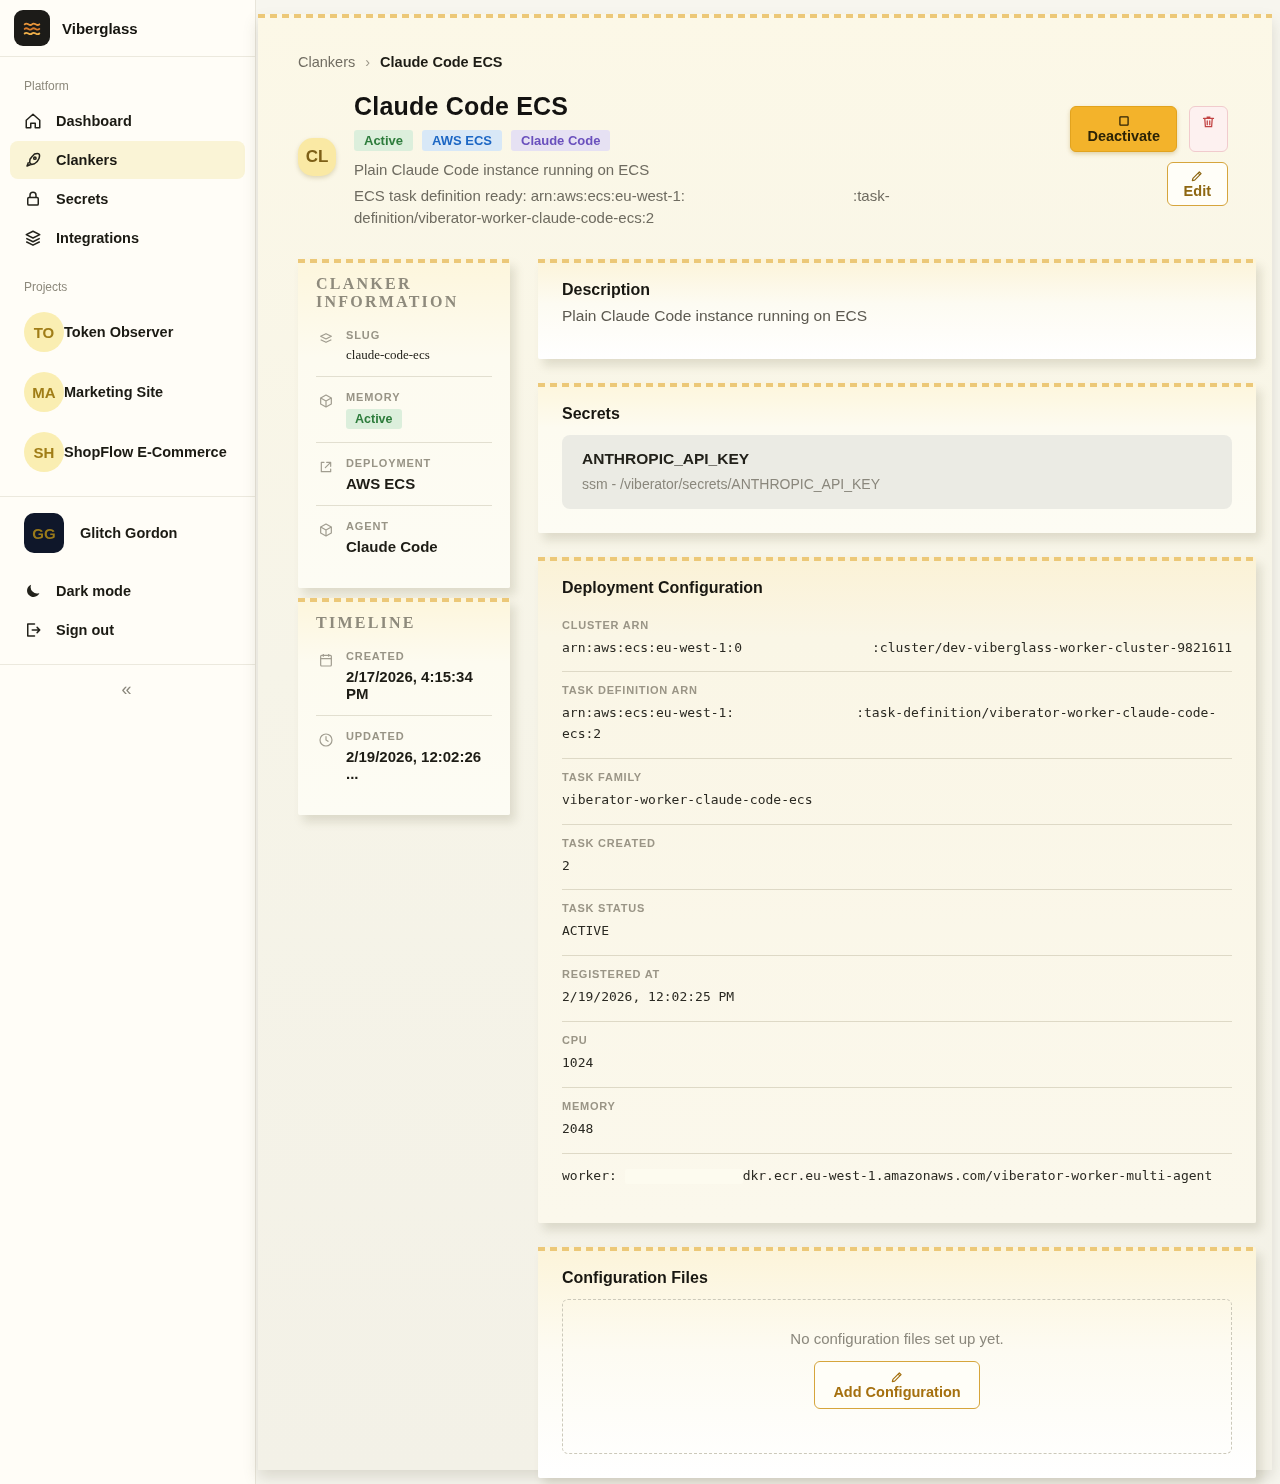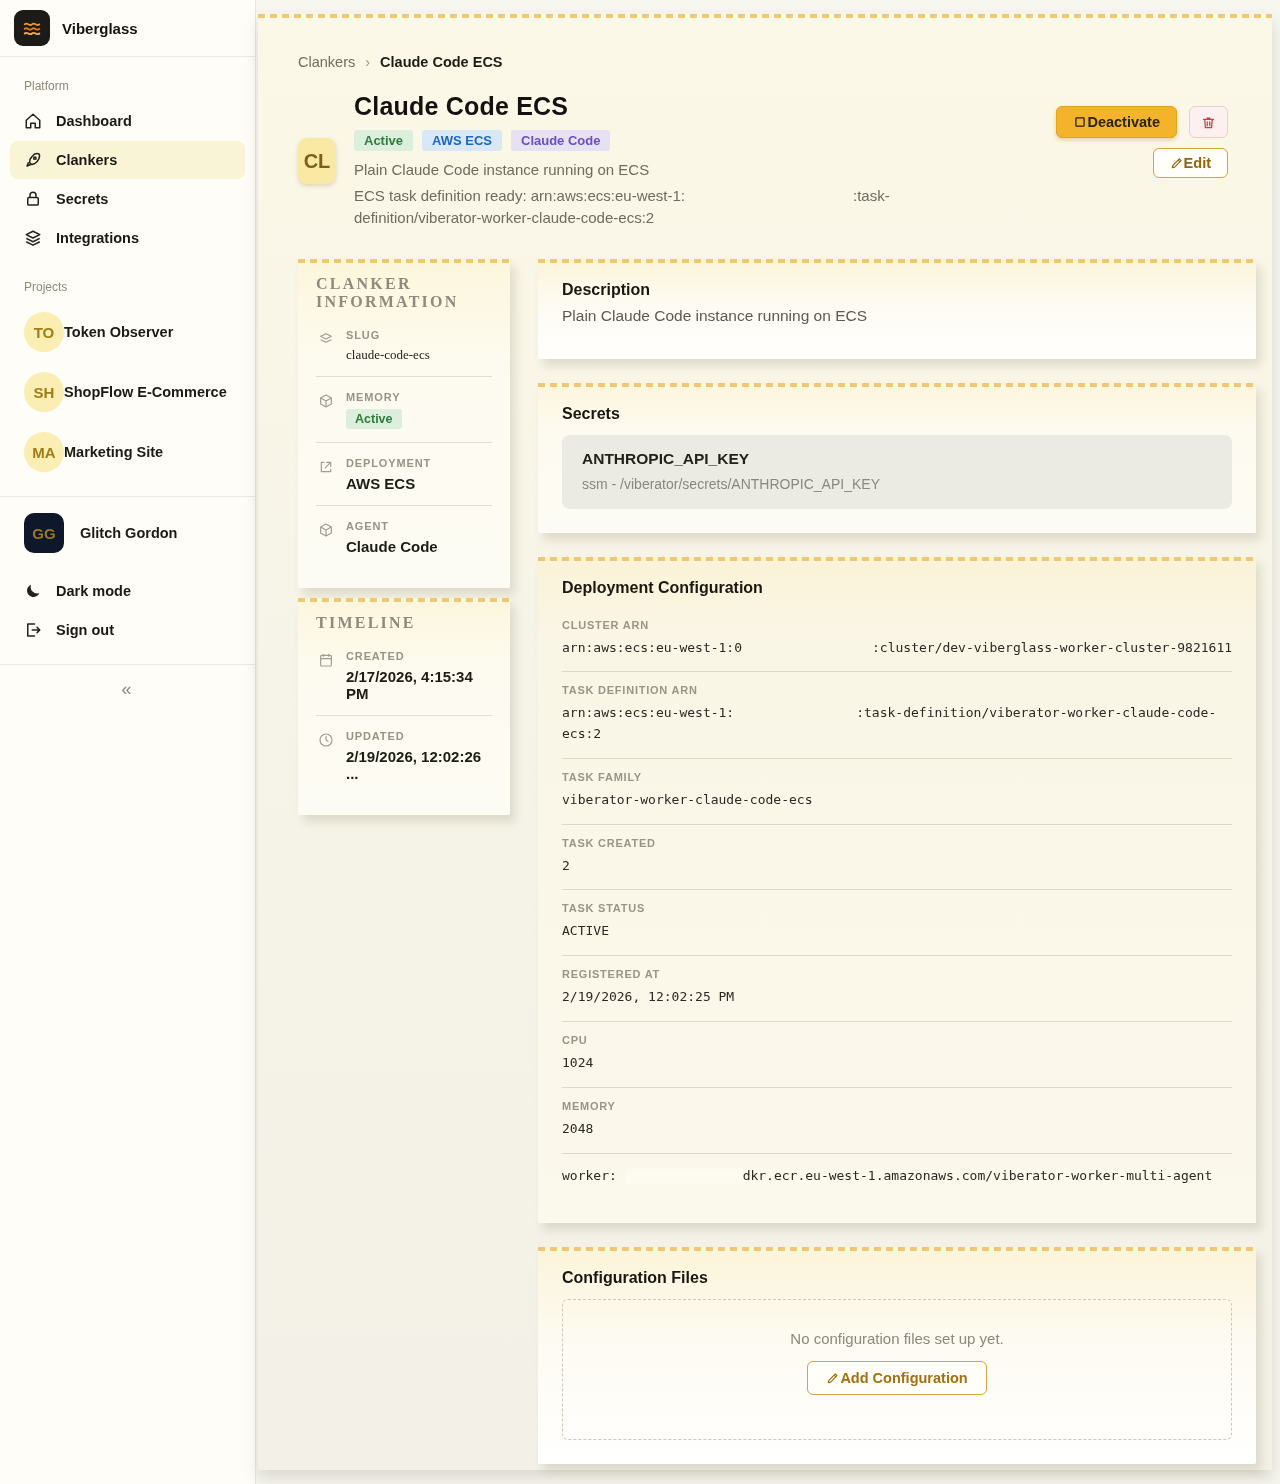--- a/index.html
+++ b/index.html
@@ -75,39 +75,39 @@
   .panel-inner { padding:40px 44px 0 40px; }
 
   .breadcrumb { display:flex; align-items:center; gap:10px; font-size:14.5px; margin-bottom:22px; }
   .bc-link { color:#71with6d62; color:#716d62; cursor:pointer; }
   .bc-sep { color:#9c988a; }
   .bc-current { color:#1d1c15; font-weight:700; }
 
   .header-row { display:flex; justify-content:space-between; align-items:flex-start; }
   .header-left { display:flex; gap:18px; max-width:720px; }
   .entity-avatar {
-    width:38px; height:46px; border-radius:9px; background:#fae9a4; color:#7d5f16;
+    width:38px; height:38px; border-radius:15px; background:#fae9a4; color:#7d5f16;
     display:flex; align-items:center; justify-content:center;
-    font-size:20px; font-weight:700; margin-top:46px; flex:0 0 auto;
+    font-size:17px; font-weight:700; margin-top:46px; flex:0 0 auto;
     box-shadow:0 2px 4px rgba(140,120,40,.25);
   }
   .page-title { font-size:25px; font-weight:700; color:#131210; letter-spacing:.2px; }
   .badge-row { display:flex; gap:9px; margin-top:9px; }
   .badge { font-size:13px; font-weight:700; padding:3px 10px; border-radius:3px; }
   .badge.green  { background:#dcefdc; color:#2d7c3b; }
   .badge.blue   { background:#d8e8f7; color:#1c67c4; }
   .badge.purple { background:#e6e1f3; color:#6a50bd; }
   .entity-sub { font-size:15px; color:#6e6b60; margin-top:10px; }
   .entity-task { font-size:15px; color:#6e6b60; margin-top:7px; line-height:1.45; max-width:660px; }
   .redact-gap { display:inline-block; height:1px; }
 
   .header-actions { display:flex; flex-direction:column; align-items:flex-end; gap:10px; margin-top:14px; }
   .actions-top { display:flex; gap:12px; }
   .btn { display:inline-flex; align-items:center; border-radius:6px; cursor:pointer;
-    font-family:"Liberation Sans",sans-serif; font-weight:700; }
+    font-family:"Liberation Sans",sans-serif; font-weight:700;flex-direction:column; }
   .btn-deactivate {
     background:#f3b32b; border:1px solid #e2a31e; color:#2c2306;
     font-size:14.5px; padding:7px 16px;
     box-shadow:0 2px 4px rgba(160,120,20,.3);
   }
   .btn-trash {
     background:#fdf1f0; border:1px solid #f1cbcd; color:#c24343; padding:7px 11px;
   }
   .btn-edit {
     background:#fffef8; border:1px solid #d6a53c; color:#8e6712;
@@ -227,26 +227,26 @@
       </div>
     </nav>
 
     <div class="sb-section-label">Projects</div>
     <div class="sb-projects">
       <div class="proj-item">
         <span class="proj-avatar">TO</span>
         <span>Token Observer</span>
       </div>
       <div class="proj-item">
+        <span class="proj-avatar">MA</span>
+        <span>Marketing Site</span>
+      </div>
+      <div class="proj-item">
         <span class="proj-avatar">SH</span>
         <span>ShopFlow E-Commerce</span>
-      </div>
-      <div class="proj-item">
-        <span class="proj-avatar">MA</span>
-        <span>Marketing Site</span>
       </div>
     </div>
 
     <div class="sb-divider"></div>
 
     <div class="user-block">
       <div class="user-item">
         <span class="user-avatar">GG</span>
         <span>Glitch Gordon</span>
       </div>

